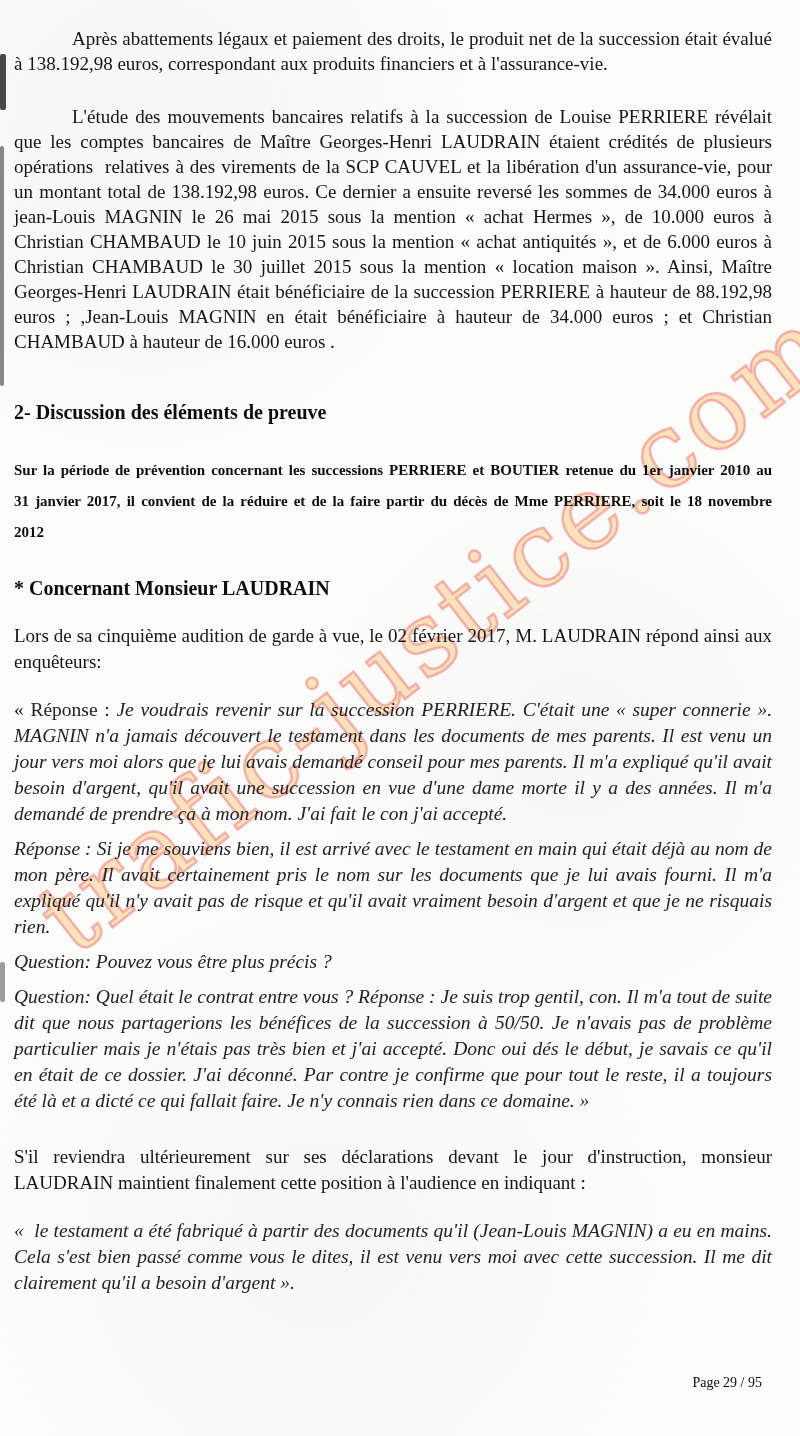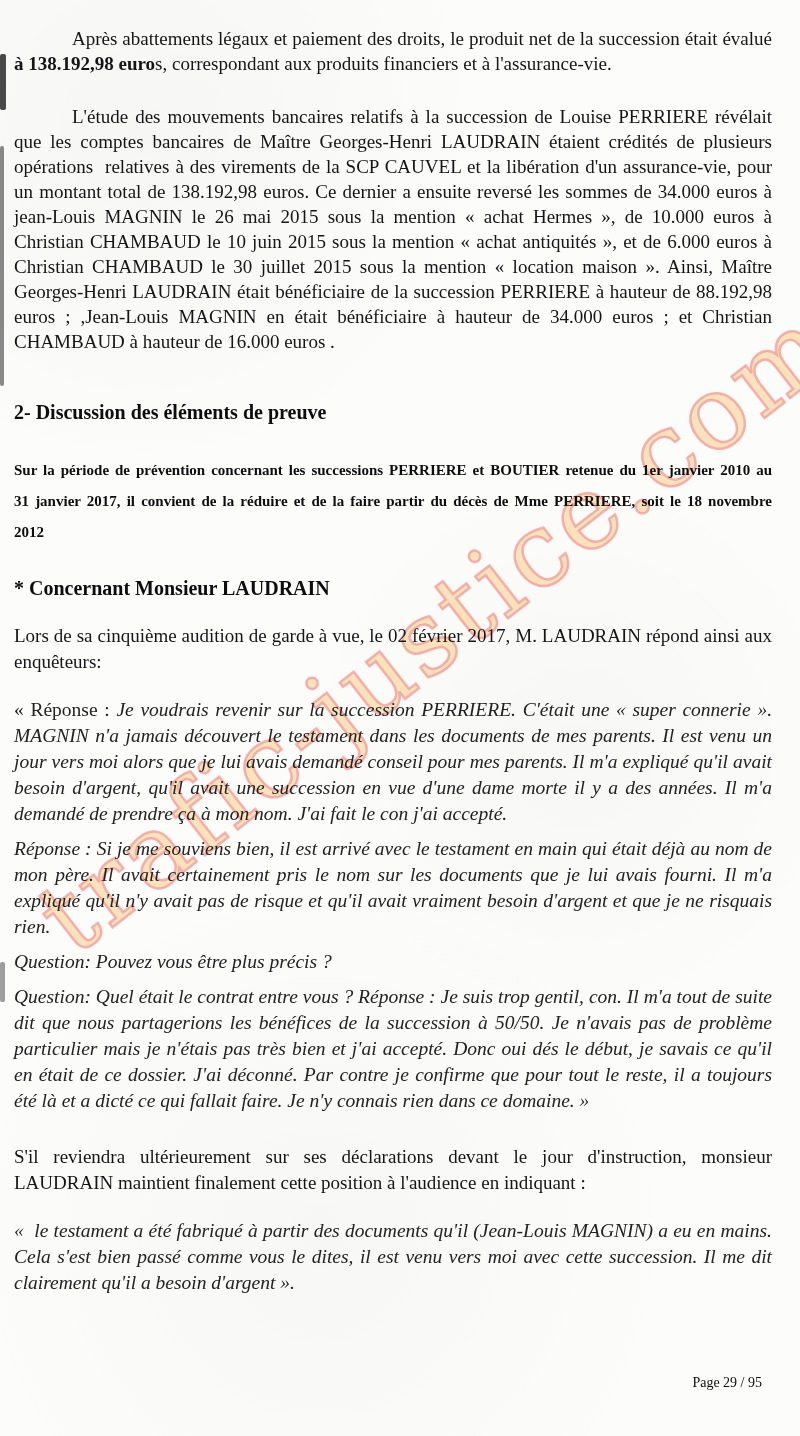--- a/index.html
+++ b/index.html
@@ -34,21 +34,21 @@
   .sp-xl{margin-top:46px;}
   .sp-lg{margin-top:30px;}
   .sp-md{margin-top:28px;}
   .sp-sm{margin-top:9px;}
   .sp-xs{margin-top:22px;}
   .heading{font-size:20px;font-weight:bold;text-align:left;line-height:25px;color:#0d0d0d;}
   .bold-statement{font-size:15px;font-weight:bold;line-height:31px;word-spacing:2px;color:#0d0d0d;}
   .subheading{font-size:20px;font-weight:bold;text-align:left;line-height:25px;color:#0d0d0d;}
   .quote{font-size:19.5px;font-style:italic;line-height:26px;color:#222;}
   .closing{font-size:19px;line-height:26px;}
-  .rb{font-weight:bold;}
+  .rb{font-weight:normal;}
   .rr{font-style:normal;}
   
   .watermark{
     position:absolute;
     left:52px;top:870px;
     z-index:1;
     transform:rotate(-38deg);
     transform-origin:0 50%;
     font-family:"DejaVu Serif",serif;
     font-size:102px;

